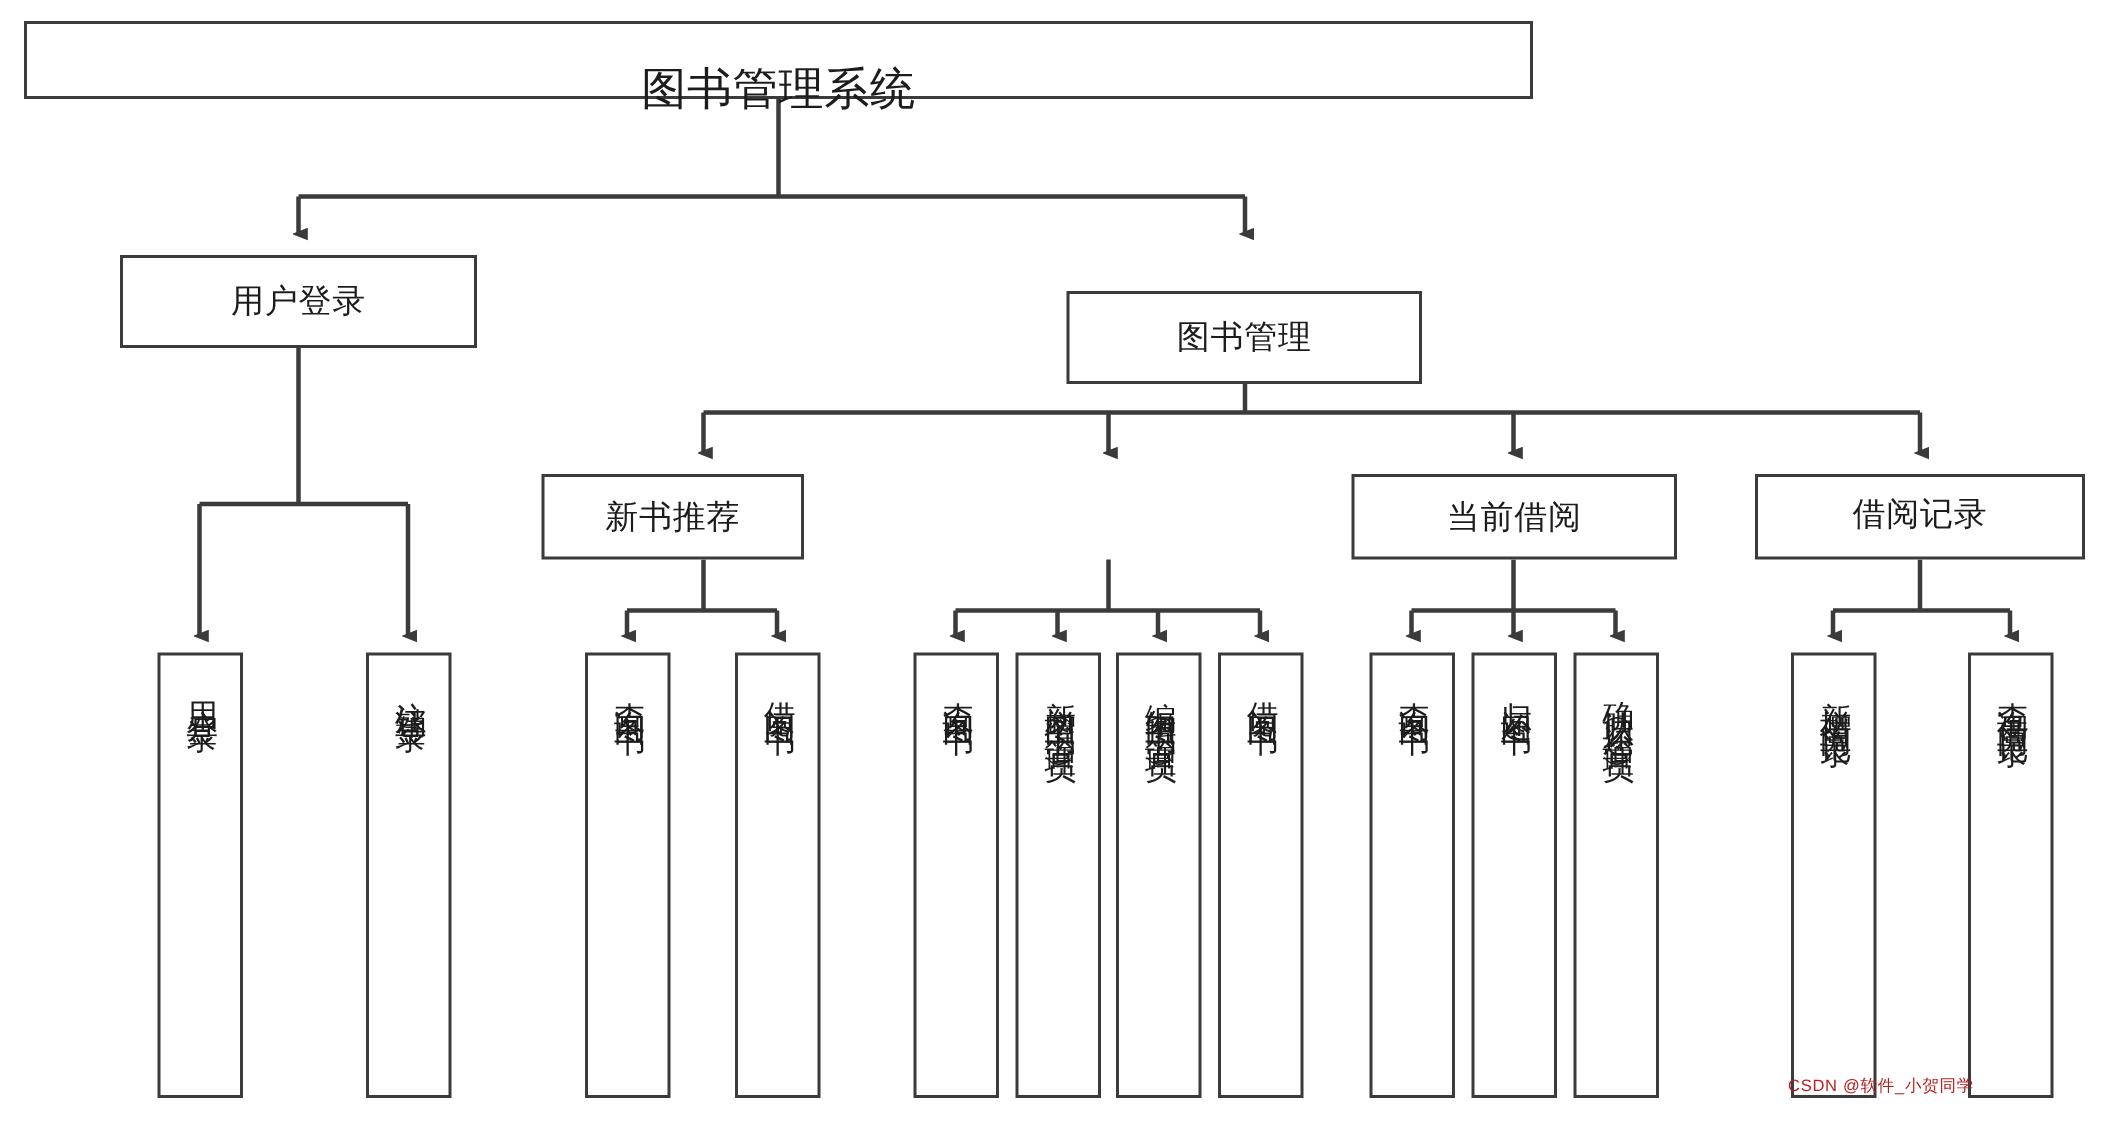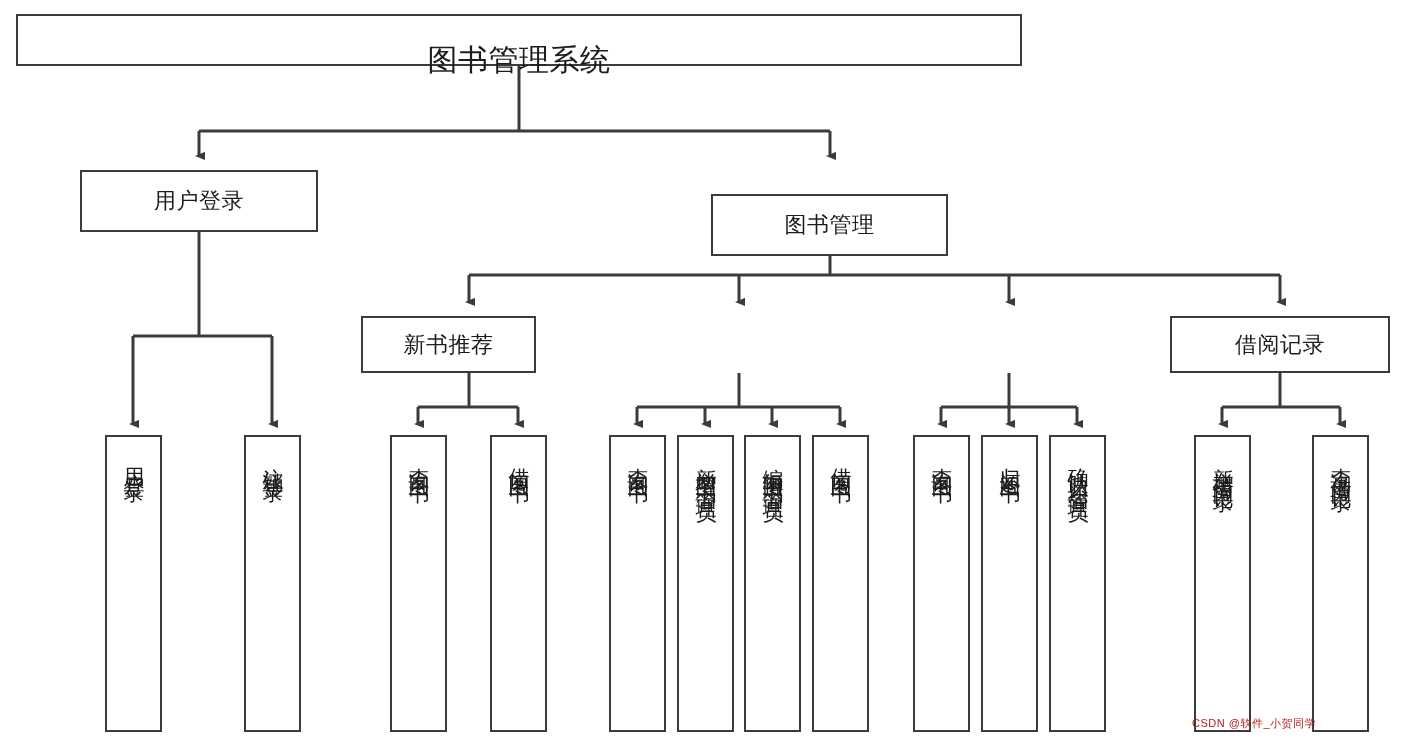--- a/index.html
+++ b/index.html
@@ -127,22 +127,25 @@
 
   <div class="node" style="left:711px; top:170px; width:237px; height:62px;margin-top:24px;">
     <span class="label">图书管理</span>
   </div>
 
   <div class="node" style="left:361px; top:316px; width:175px; height:57px;">
     <span class="label">新书推荐</span>
   </div>
 
 
+  <div class="node" style="left:901px; top:316px; width:217px; height:57px;">
+    <span class="label">当前借阅</span>
+  </div>
 
-  <div class="node" style="left:1170px; top:316px; width:220px; height:57px;">
+  <div class="node" style="left:1170px; top:316px; width:220px; height:57px;font-family:Liberation Mono, monospace;">
     <span class="label">借阅记录</span>
   </div>
 
   <div class="node vertical" style="left:105px; top:435px; width:57px; height:297px;">
     <span class="label">用户登录</span>
   </div>
   <div class="node vertical" style="left:244px; top:435px; width:57px; height:297px;">
     <span class="label">注销登录</span>
   </div>
 

